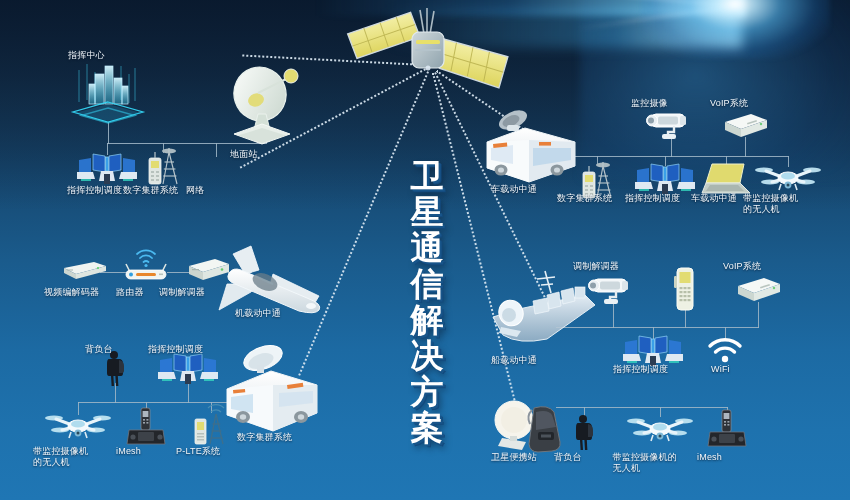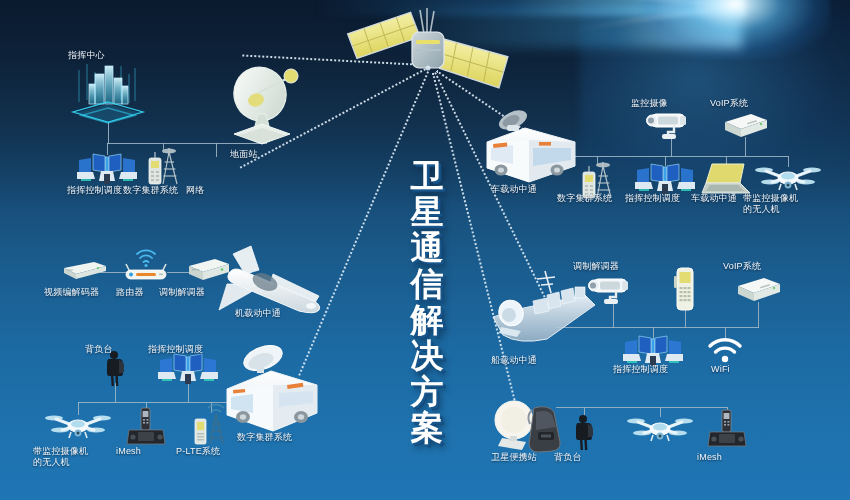--- a/index.html
+++ b/index.html
@@ -801,20 +801,22 @@
       <ellipse cx="34" cy="16" rx="10" ry="6" fill="#f4fafd" stroke="#ffffff" stroke-width="1"></ellipse>
       <ellipse cx="34" cy="14" rx="7" ry="3.6" fill="#9fd4ea" opacity=".8"></ellipse>
       <circle cx="34" cy="23" r="3.4" fill="#7fb9d6"></circle>
       <circle cx="34" cy="23" r="1.5" fill="#2a4a5c"></circle>
       <g stroke="#dcebf3" stroke-width="1.6">
         <line x1="27" y1="22" x2="25" y2="28"></line>
           <line x1="41" y1="22" x2="43" y2="28"></line>
       </g>
     </svg>
   </div>
+  <div class="lbl" style="left:660px; top:452px; width:95px;">带监控摄像机的
+无人机</div>
 
   <div class="icon" style="left:727px; top:410px;">
     <svg width="42" height="38" viewBox="0 0 42 38">
       <rect x="16" y="0" width="9" height="22" rx="2" fill="#2e3238" stroke="#878d95" stroke-width=".7"></rect>
       <rect x="17.6" y="3" width="5.8" height="6" fill="#aeb7c0"></rect>
       <g fill="#9aa3ac">
           <rect x="18" y="11" width="2" height="1.6"></rect>
           <rect x="21.4" y="11" width="2" height="1.6"></rect>
         <rect x="18" y="14" width="2" height="1.6"></rect>
           <rect x="21.4" y="14" width="2" height="1.6"></rect>

